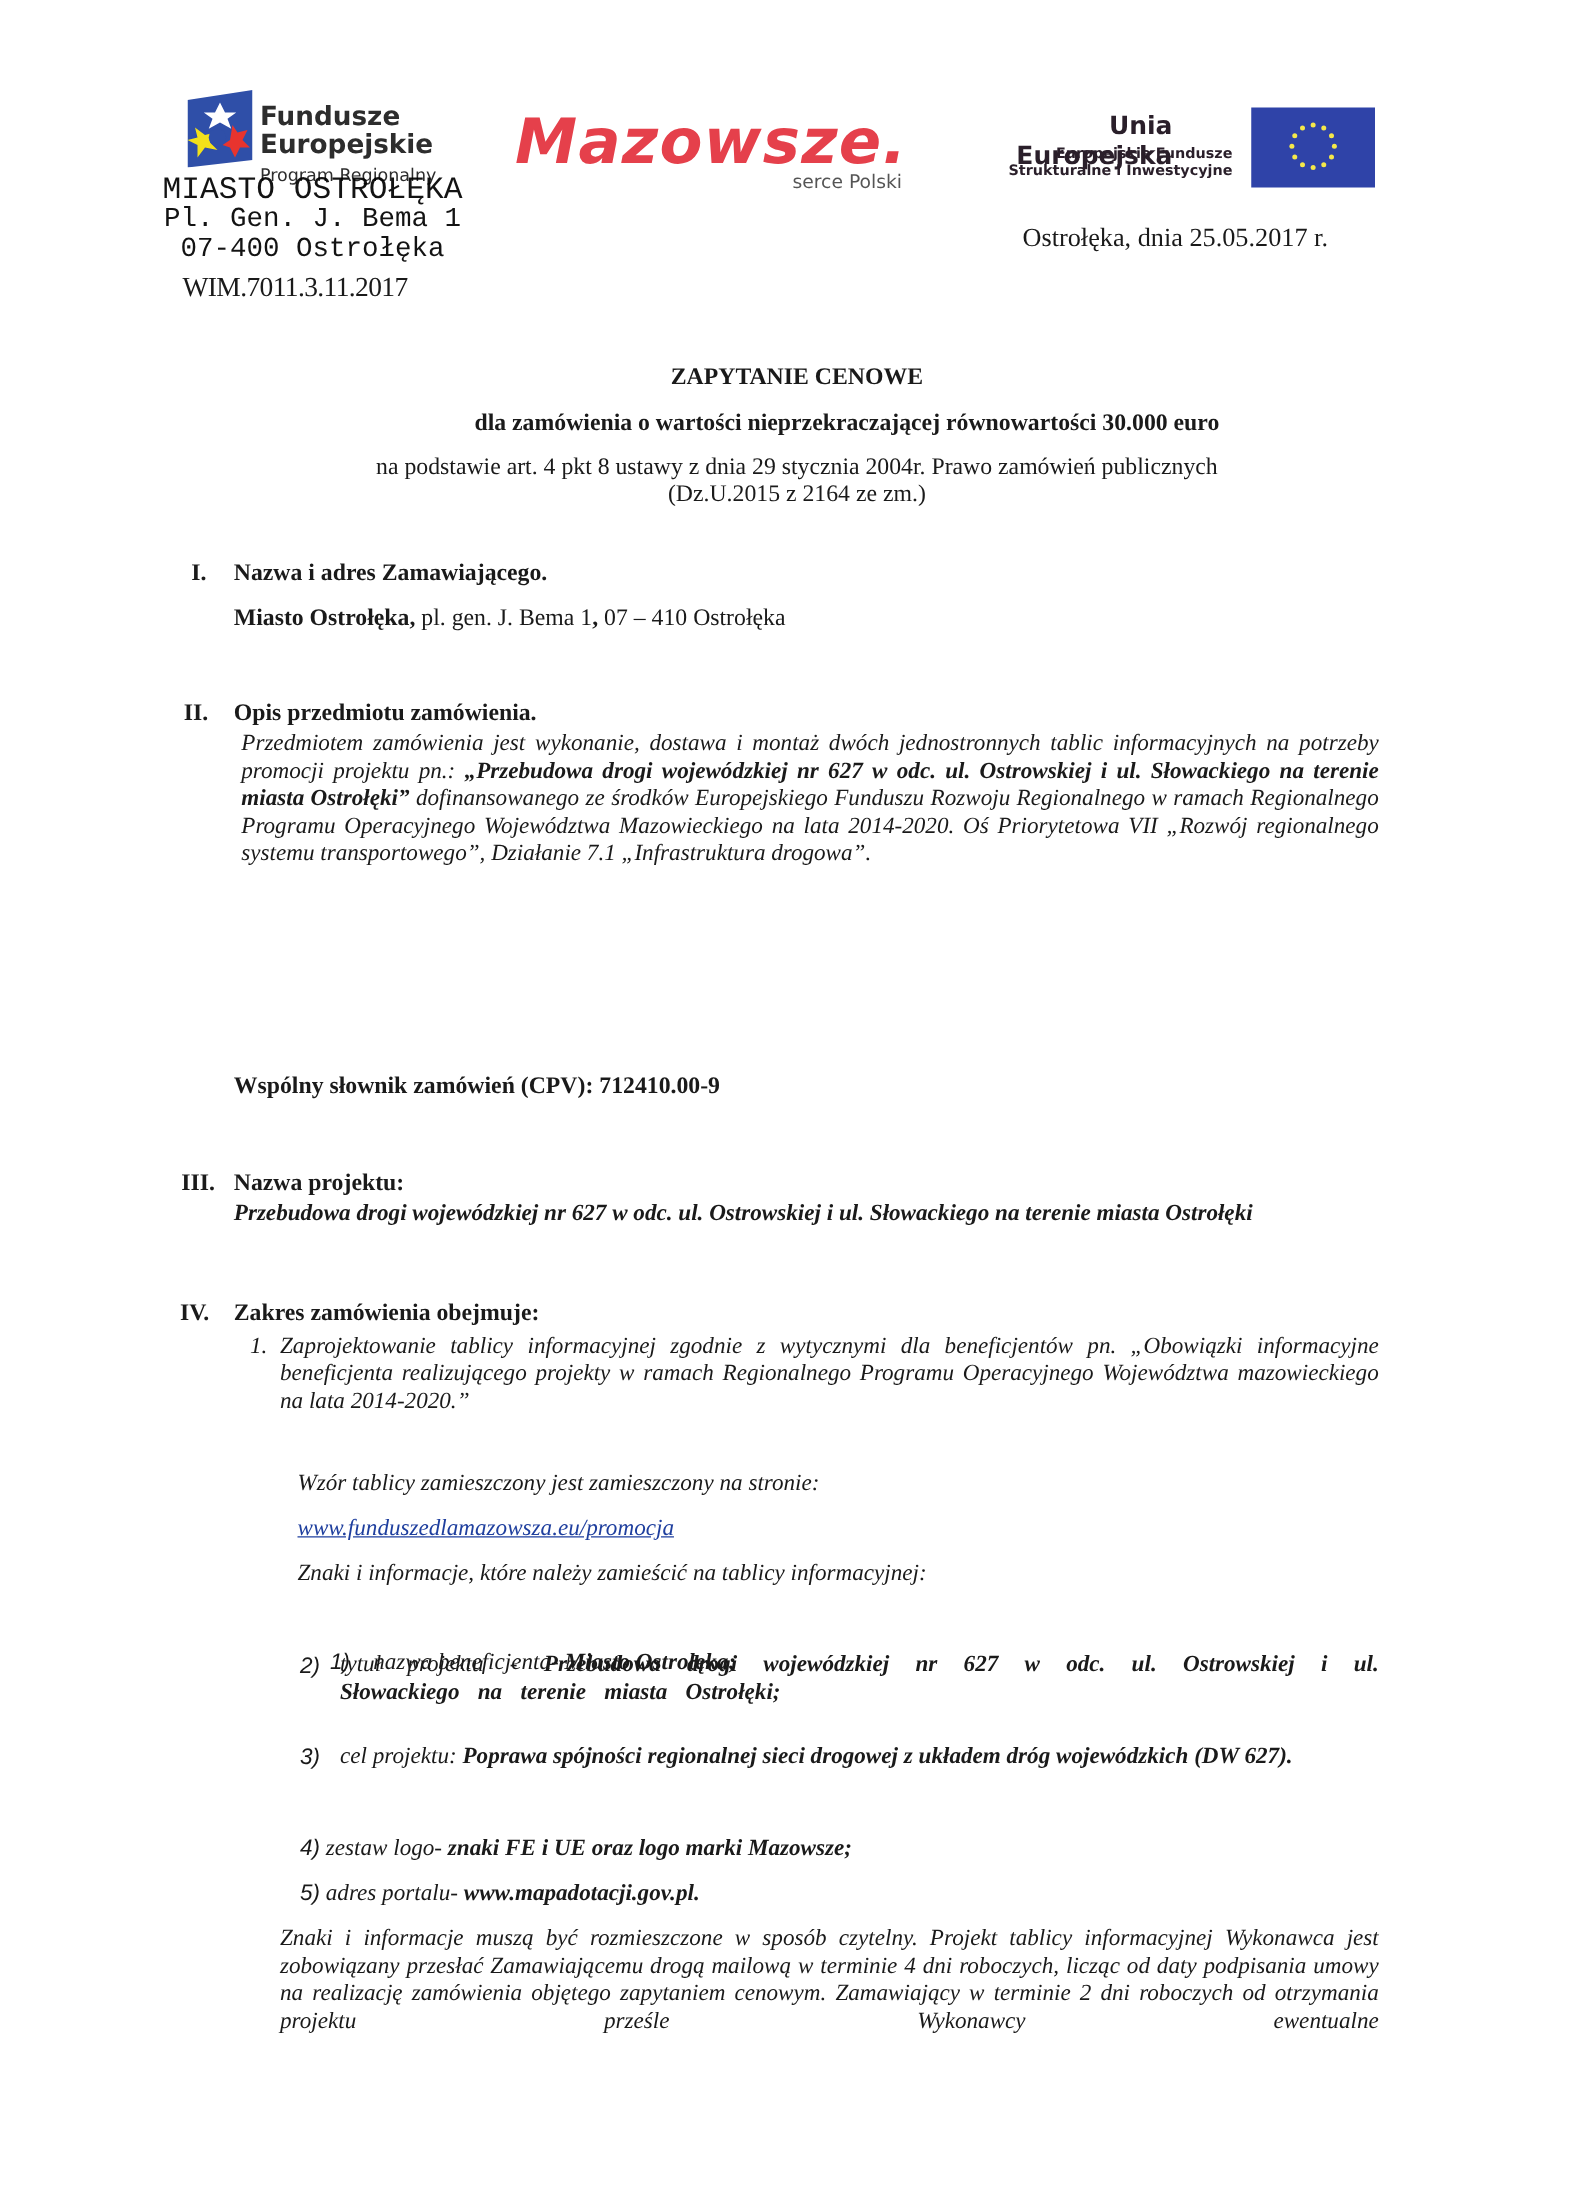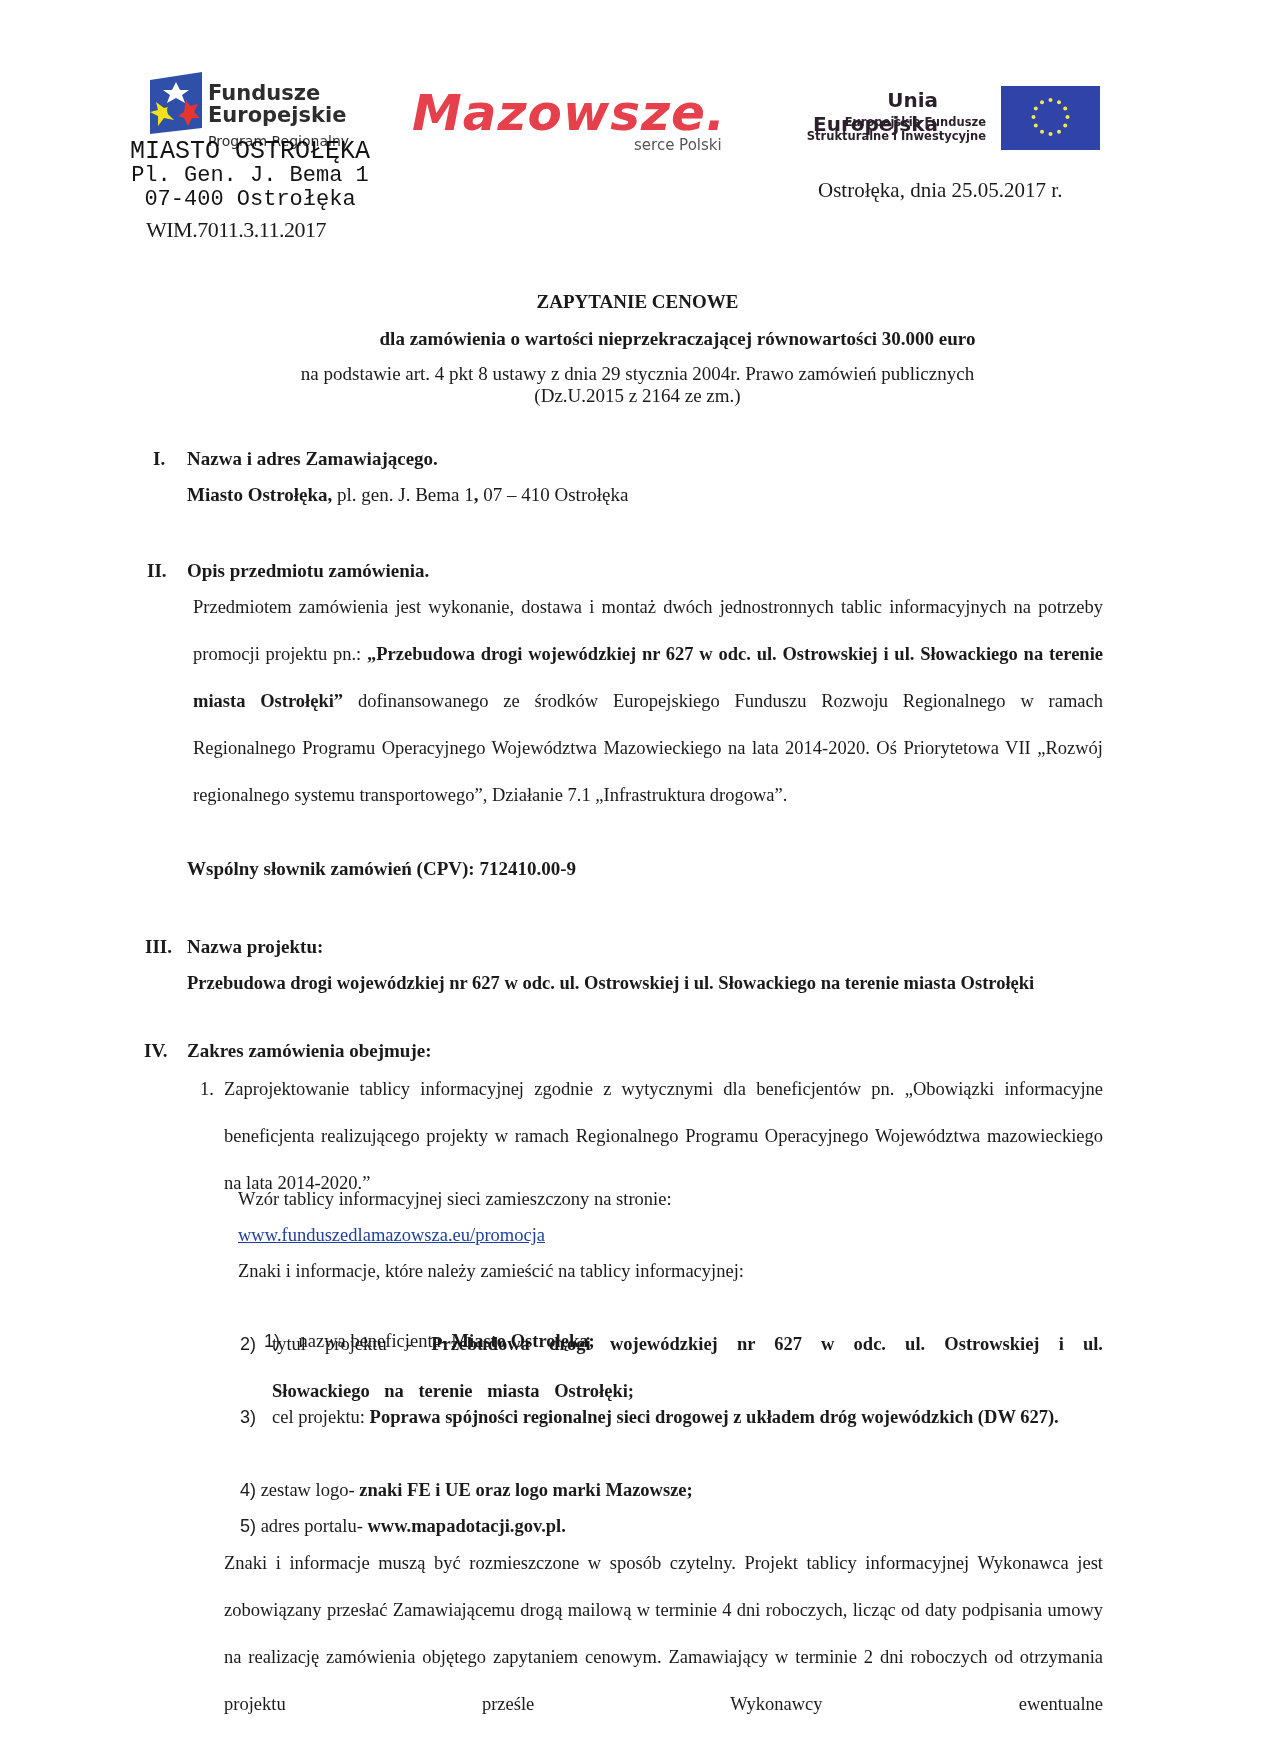--- a/index.html
+++ b/index.html
@@ -34,21 +34,21 @@
 
     .date { left: 818px; top: 178px; font-size: 21px; }
 
     
     .center { left: 0; width: 1275px; text-align: center; }
     .t-title { top: 291px; font-size: 19px; font-weight: bold; }
     .t-sub { top: 328px; font-size: 19px; font-weight: bold; padding-left: 40px; }
     .t-basis { top: 363px; font-size: 19px; line-height: 22px; }
 
     .sec { font-size: 19px; line-height: 22px; }
-    .para { font-size: 18.5px; line-height: 47px; text-align: justify; }
+    .para { font-size: 18.5px; line-height: 22px; text-align: justify; font-style: italic; }
     .link { color: #1f3f9e; text-decoration: underline; }
     .num { font-family: "Liberation Sans", sans-serif; font-size: 18px; }
   </style>
 </head>
 <body>
 
 <div class="abs fe-logo">
   <svg width="52" height="62" viewBox="0 0 52 62">
     <polygon points="0,8 52,0 52,56 0,62" fill="#2f4fa8"></polygon>
     <polygon points="26,10 30,18 39,18 32,23 35,31 26,26 17,31 20,23 13,18 22,18" fill="#ffffff"></polygon>
@@ -122,21 +122,21 @@
 <div class="abs sec b" style="left:145px; top:936px;">III.</div>
 <div class="abs sec b" style="left:187px; top:936px;">Nazwa projektu:</div>
 <div class="abs para b" style="left:187px; top:960px; width:916px;">Przebudowa drogi wojewódzkiej nr 627 w odc. ul. Ostrowskiej i ul. Słowackiego na terenie miasta Ostrołęki</div>
 
 <div class="abs sec b" style="left:144px; top:1040px;">IV.</div>
 <div class="abs sec b" style="left:187px; top:1040px;">Zakres zamówienia obejmuje:</div>
 
 <div class="abs para" style="left:200px; top:1066px; width:24px;">1.</div>
 <div class="abs para" style="left:224px; top:1066px; width:879px;">Zaprojektowanie tablicy informacyjnej zgodnie z wytycznymi dla beneficjentów pn. „Obowiązki informacyjne beneficjenta realizującego projekty w ramach Regionalnego Programu Operacyjnego Województwa mazowieckiego na lata 2014-2020.”</div>
 
-<div class="abs para" style="left:238px; top:1176px;">Wzór tablicy informacyjnej sieci zamieszczony na stronie:</div>
+<div class="abs para" style="left:238px; top:1176px;">Wzór tablicy zamieszczony jest zamieszczony na stronie:</div>
 <div class="abs para link" style="left:238px; top:1212px;">www.funduszedlamazowsza.eu/promocja</div>
 <div class="abs para" style="left:238px; top:1248px;">Znaki i informacje, które należy zamieścić na tablicy informacyjnej:</div>
 
 <div class="abs para" style="left:240px; top:1318px;margin-left:24px;">
   <span class="num">1)</span>&nbsp;&nbsp;&nbsp;&nbsp;<span>nazwa beneficjenta- </span><b>Miasto Ostrołęka;</b>
 </div>
 
 <div class="abs para" style="left:240px; top:1321px; width:20px;">
   <span class="num">2)</span>
 </div>

